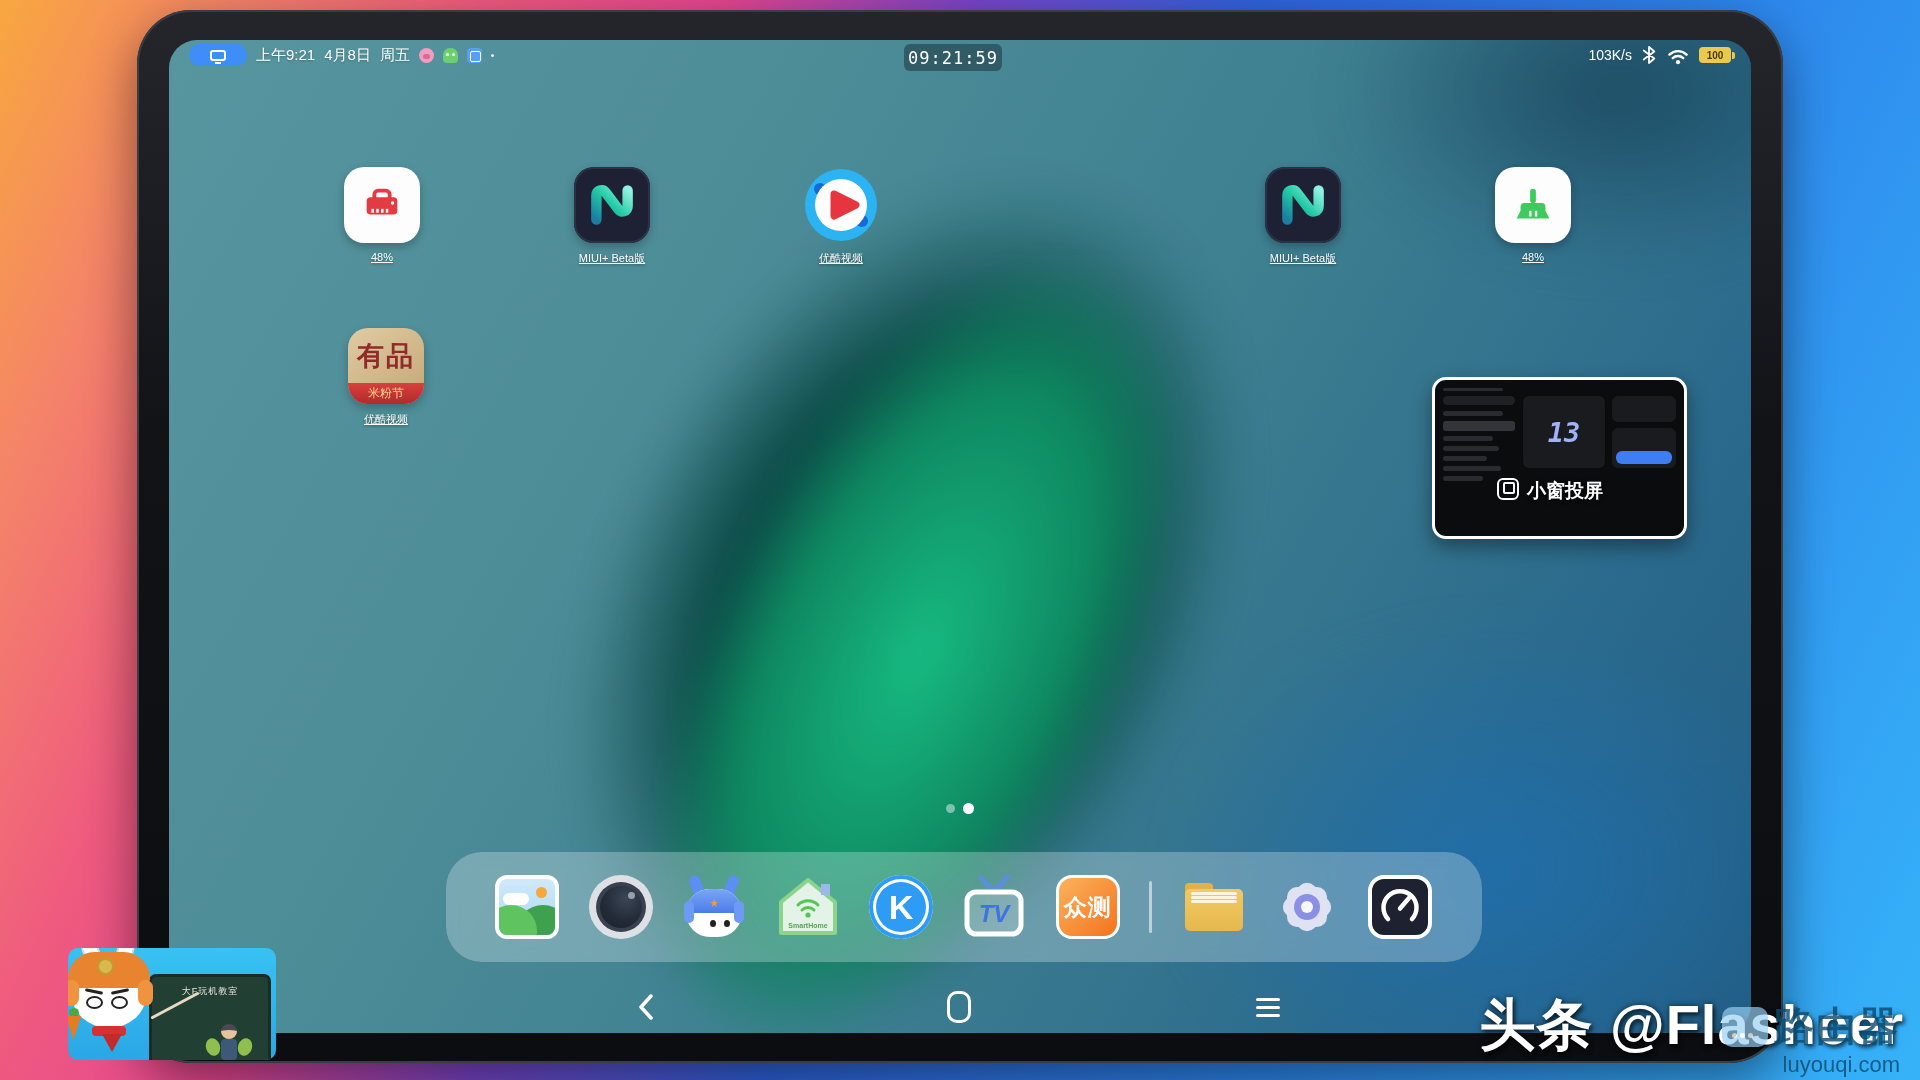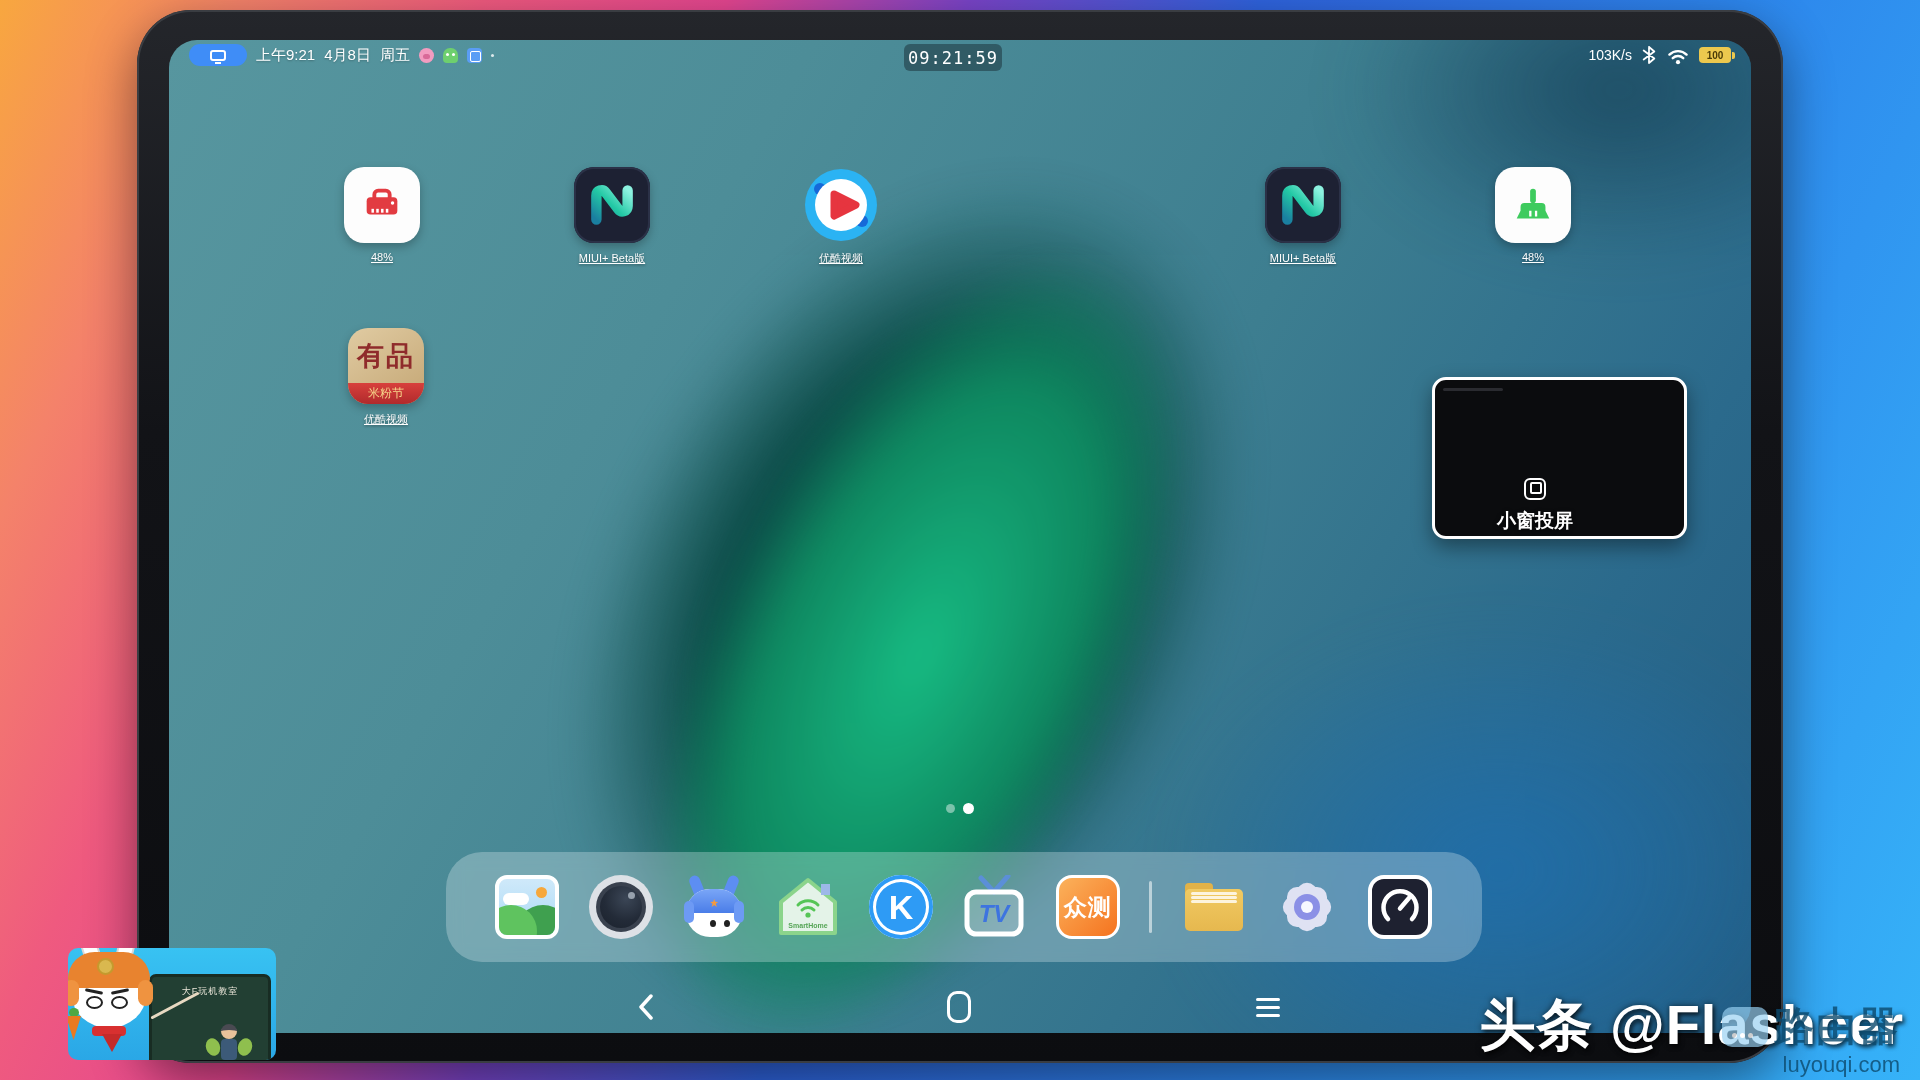--- a/index.html
+++ b/index.html
@@ -73,21 +73,21 @@
   .mw-side { width:72px; }
   .mw-search { height:9px; border-radius:5px; background:#202125; margin-bottom:6px; }
   .mw-row { height:5px; border-radius:3px; background:#2a2b30; margin-bottom:5px; }
   .mw-row.hl { height:10px; background:#34353b; }
   .mw-main { flex:1; display:flex; gap:7px; }
   .mw-card { background:#1a1b1f; border-radius:6px; }
   .mw-big { width:82px; height:72px; display:flex; align-items:center; justify-content:center;
     color:#9fb4f8; font-size:27px; font-weight:bold; font-style:italic; font-family:"DejaVu Sans Mono",monospace; }
   .mw-col { flex:1; display:flex; flex-direction:column; gap:6px; }
   .mw-btn { height:13px; border-radius:6px; background:#3e7ef5; }
-  .mw-overlay { position:absolute; left:62px; top:98px; display:flex; align-items:center; gap:8px;flex-direction:column; }
+  .mw-overlay { position:absolute; left:62px; top:98px; display:flex; align-items:flex-start; gap:8px; }
   .mw-cast-ico { width:22px; height:22px; border:2.5px solid #fff; border-radius:6px; position:relative; }
   .mw-cast-ico::after { content:""; position:absolute; right:2px; top:2px; width:8px; height:8px; border:2px solid #fff; border-radius:2px; }
   .mw-overlay-label { color:#fff; font-size:19px; font-weight:bold; text-shadow:0 1px 4px rgba(0,0,0,.8); }
 
   
   .dots { position:absolute; left:50%; top:763px; transform:translateX(-50%); display:flex; gap:8px; align-items:center; z-index:5; }
   .dot { width:9px; height:9px; border-radius:50%; background:rgba(255,255,255,.45); }
   .dot.active { width:11px; height:11px; background:#fff; }
 
   
@@ -301,20 +301,41 @@
     <div class="app" style="left:217px; top:288px;">
       <div class="app-icon icon-youpin">
         <div class="youpin-chars">有品</div>
         <div class="youpin-band">米粉节</div>
       </div>
       <div class="app-label">优酷视频</div>
     </div>
 
     <div class="mini-window">
       <div class="mw-bar" style="width:60px;"></div>
+      <div class="mw-body">
+        <div class="mw-side">
+          <div class="mw-search"></div>
+          <div class="mw-row" style="width:60px;"></div>
+          <div class="mw-row hl"></div>
+          <div class="mw-row" style="width:50px;"></div>
+          <div class="mw-row" style="width:56px;"></div>
+          <div class="mw-row" style="width:44px;"></div>
+          <div class="mw-row" style="width:58px;"></div>
+          <div class="mw-row" style="width:40px;"></div>
+        </div>
+        <div class="mw-main">
+          <div class="mw-card mw-big">13</div>
+          <div class="mw-col">
+            <div class="mw-card" style="height:26px;"></div>
+            <div class="mw-card" style="height:40px; display:flex; flex-direction:column; justify-content:flex-end; padding:4px;">
+              <div class="mw-btn"></div>
+            </div>
+          </div>
+        </div>
+      </div>
       <div class="mw-overlay">
         <div class="mw-cast-ico"></div>
         <span class="mw-overlay-label">小窗投屏</span>
       </div>
     </div>
 
     <div class="dots">
       <span class="dot"></span>
       <span class="dot active"></span>
     </div>

